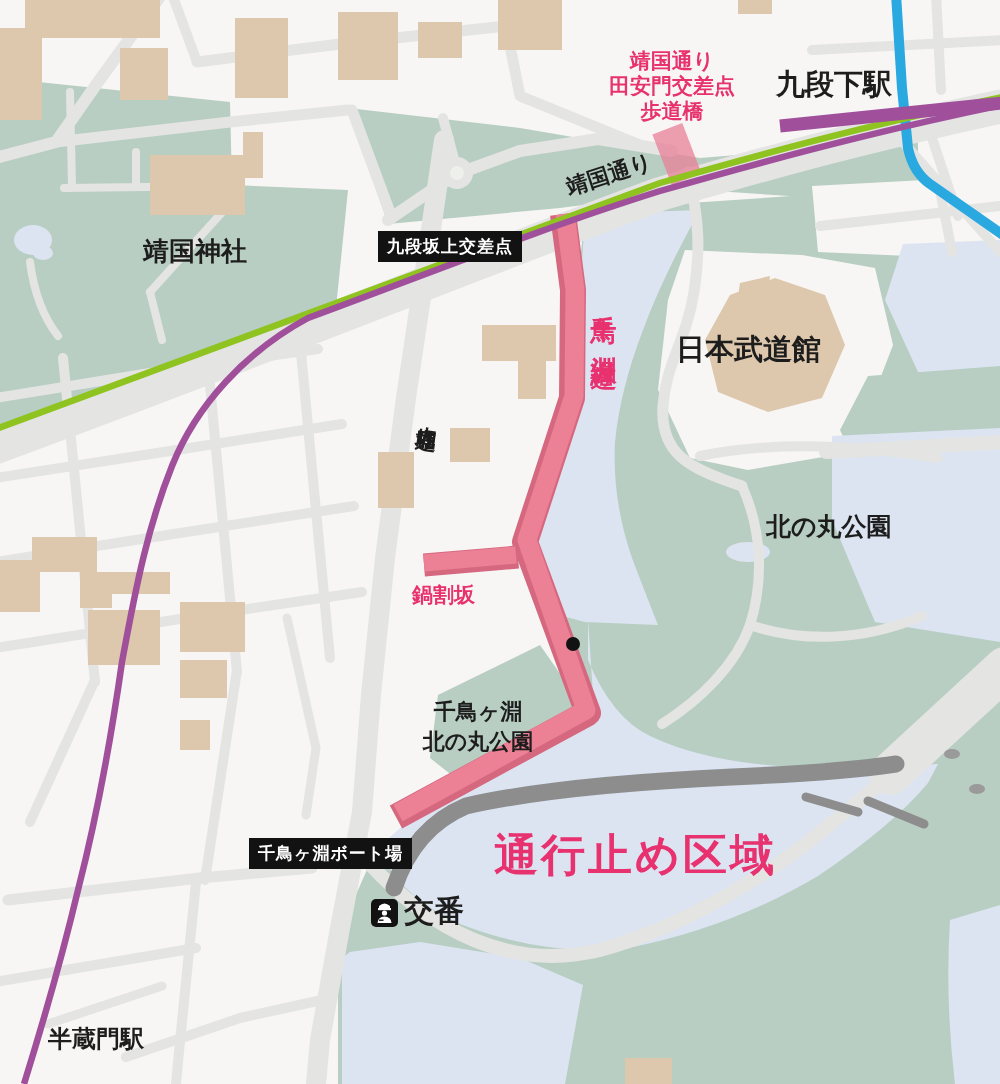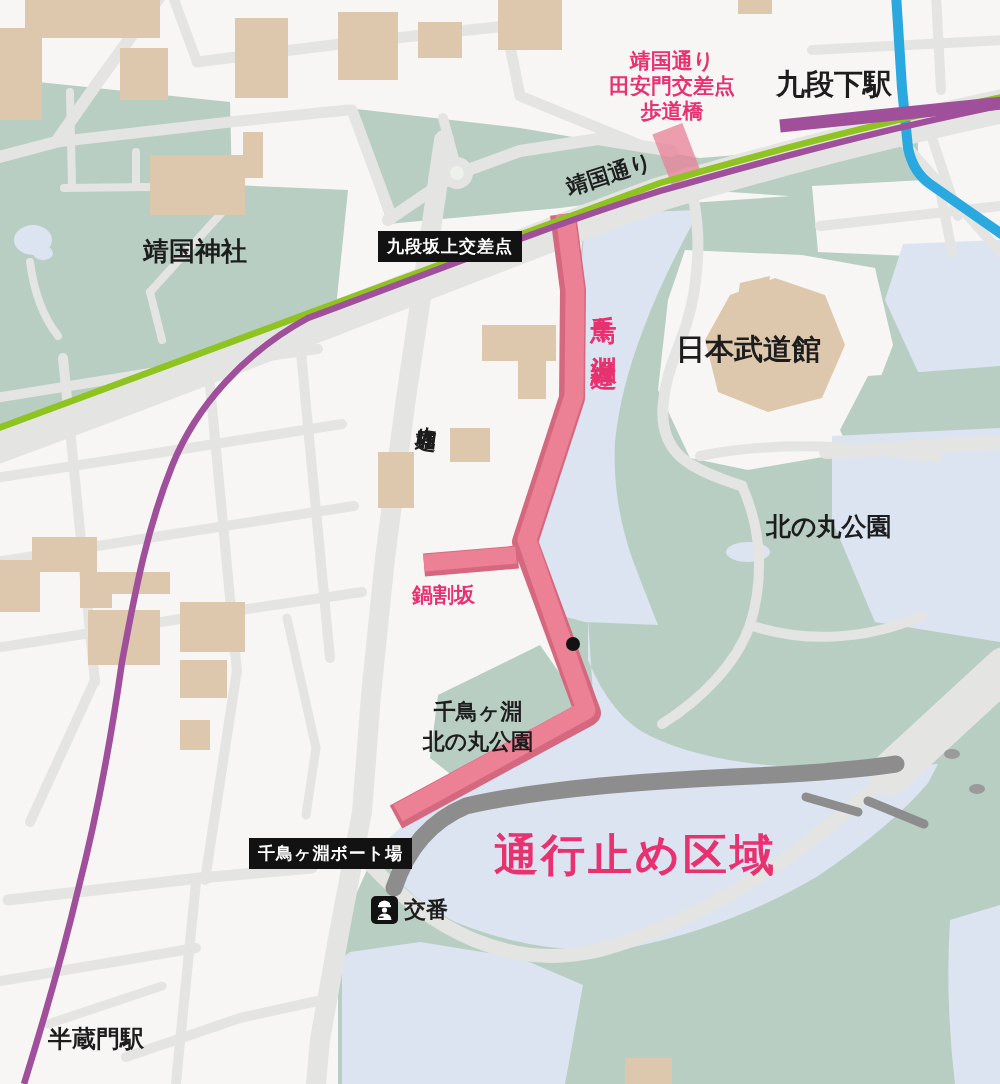--- a/index.html
+++ b/index.html
@@ -198,20 +198,20 @@
   <div class="koban-wrap" style="left:371px;top:896px;">
     <span class="koban-box">
       <svg width="21" height="22" viewBox="0 0 21 22">
         <path fill="#ffffff" d="M5,4 Q10.5,-1 16,4 L16,6 L5,6 Z"></path>
         <rect x="4" y="6" width="13" height="2.2" fill="#ffffff"></rect>
         <circle cx="10.5" cy="11" r="2.6" fill="#ffffff"></circle>
         <path fill="#ffffff" d="M3.5,21 Q4,14.5 10.5,14.5 Q17,14.5 17.5,21 Z"></path>
         <rect x="5" y="17.5" width="4.5" height="1.4" fill="#121212"></rect>
       </svg>
     </span>
-    <span class="lbl" style="position:static;font-size:22px;">交番</span>
+    <span class="lbl" style="position:static;font-size:30px;font-family:Liberation Mono, monospace;">交番</span>
   </div>
 
   <div class="lbl pink" style="left:494px;top:830px;font-size:44px;letter-spacing:3px;">通行止め区域</div>
 
   <div class="lbl" style="left:48px;top:1025px;font-size:24px;">半蔵門駅</div>
 
 </div>
 
 </body></html>

